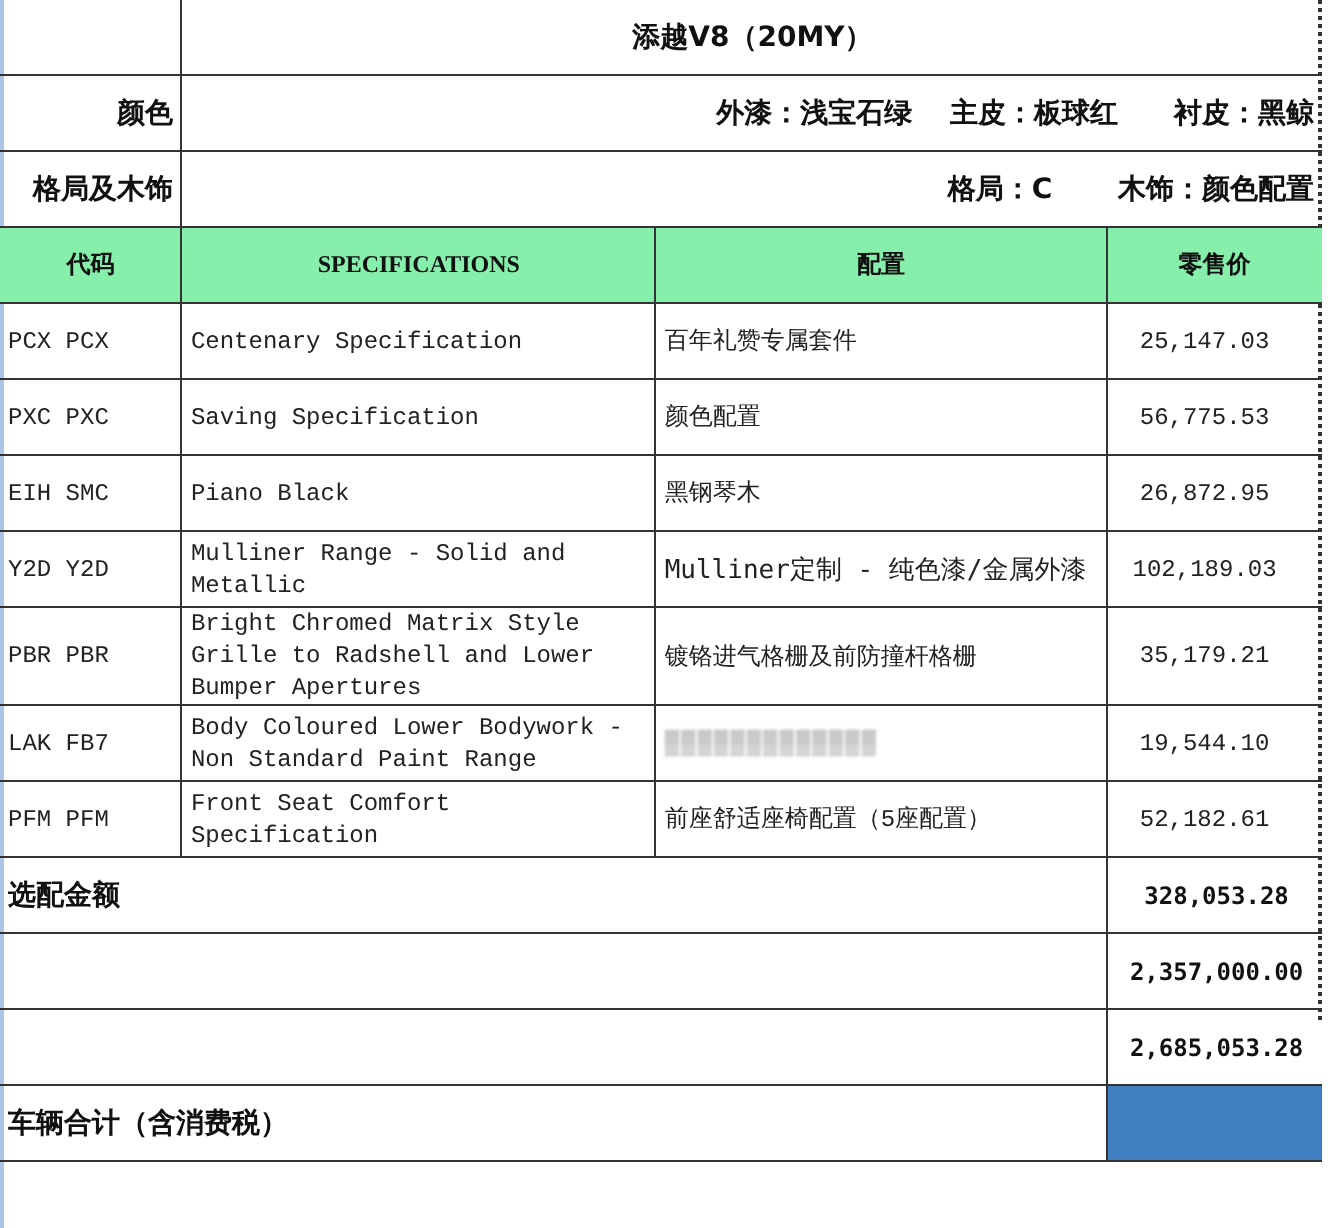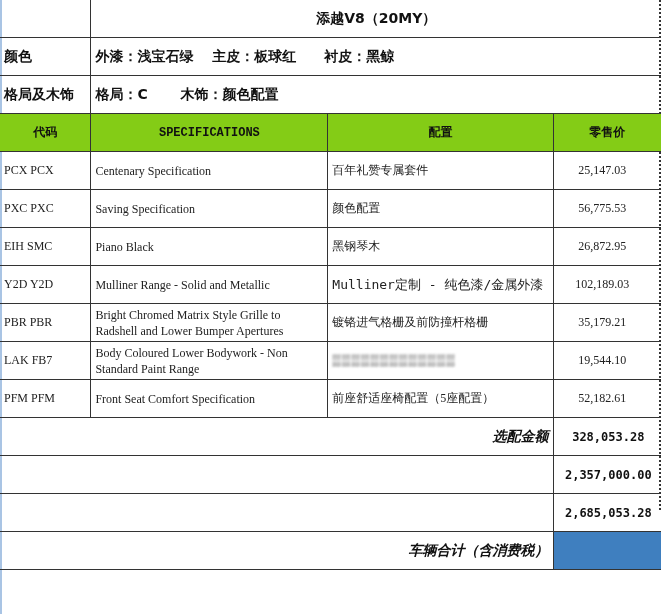--- a/index.html
+++ b/index.html
@@ -8,31 +8,31 @@
   .sheet { position: absolute; left: 0; top: 0; width: 661px; height: 510px;
            border-right: 2px dotted #333; box-sizing: border-box; }
   .leftedge { position: absolute; left: 0; top: 0; width: 2px; height: 614px; background: #a9c4e4; }
   table { position: absolute; left: 0; top: 0; border-collapse: collapse; table-layout: fixed; width: 661px; }
   td { border: 1.5px solid #333; padding: 0 4px; overflow: hidden; white-space: nowrap; }
   .c1 { width: 86px; }
   .c2 { width: 224px; }
   .c3 { width: 213px; }
   .c4 { width: 102px; }
   .r-title td, .r-color td, .r-layout td, .r-head td, .r-item td, .r-sum td { height: 37px; }
-  .bold-cn { font-weight: bold; font-size: 14px; text-align: left; font-family: "DejaVu Sans", sans-serif; }
+  .bold-cn { font-weight: bold; font-size: 14px; text-align: right; font-family: "DejaVu Sans", sans-serif; }
   .title { font-weight: bold; font-size: 14px; text-align: center; }
-  .head td { background: #84cc16; font-weight: bold; text-align: center; font-size: 12px; }
-  .mono-head { font-family: Liberation Mono, monospace; font-weight: bold; font-size: 12px; }
-  .item td { font-family: Liberation Serif, serif; font-size: 12px; color: #222; }
+  .head td { background: #86efac; font-weight: bold; text-align: center; font-size: 12px; }
+  .mono-head { font-family: Liberation Serif, serif; font-weight: bold; font-size: 12px; }
+  .item td { font-family: Liberation Mono, monospace; font-size: 12px; color: #222; }
   .item td.code { font-size: 12px; }
   .item td.spec { white-space: normal; line-height: 16px; }
   .item td.cfg { font-size: 12px; }
   .item td.price { text-align: center; padding-right: 14px; }
   .garbled { display: inline-block; filter: blur(0.8px); letter-spacing: 1px; color: #444; font-size: 12px; }
-  .sum-label { font-weight: bold; font-size: 14px; text-align: right; font-style: italic; }
+  .sum-label { font-weight: bold; font-size: 14px; text-align: left; }
   .sum-val { font-family: "DejaVu Sans Mono", monospace; font-weight: bold; font-size: 12px; text-align: center; padding-right: 2px; }
   .blue { background: #3f7fbf; }
   .r-title td { border-top: 0; }
   td.first { border-left: 0; }
   td.last { border-right: 0; }
 </style>
 </head>
 <body>
 
 <div class="sheet">

